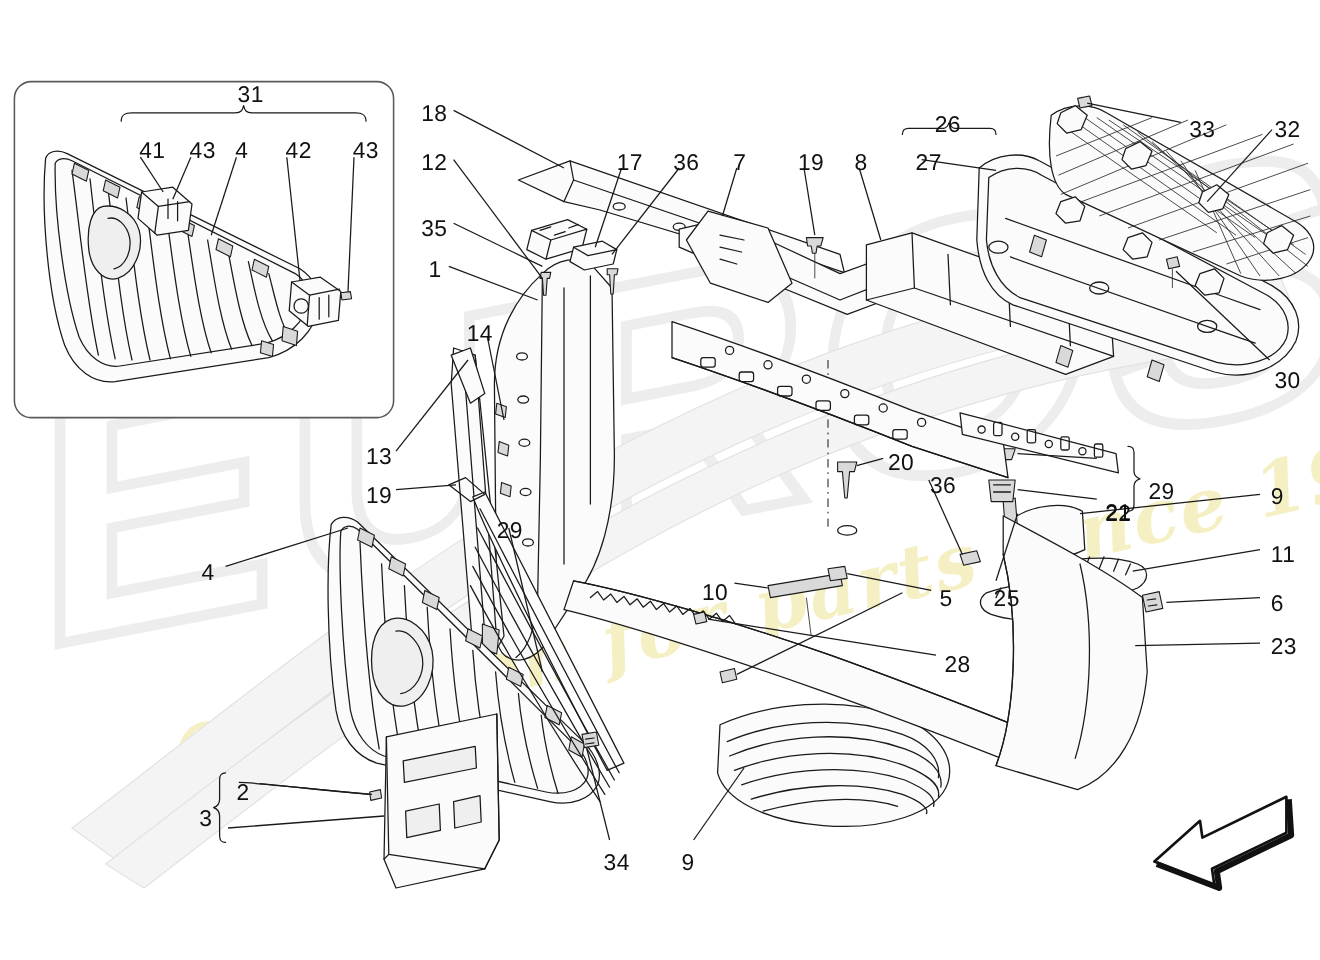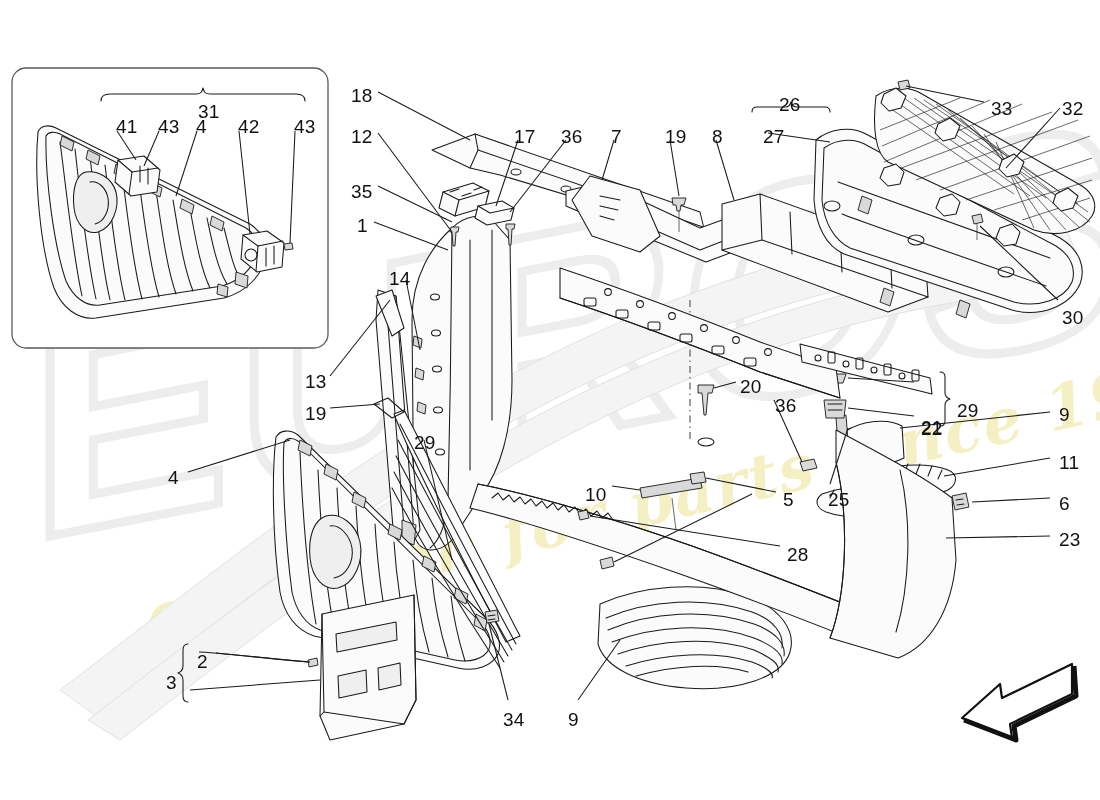--- a/index.html
+++ b/index.html
@@ -558,15 +558,15 @@
       <div class="callout" style="left: 1059px; top: 494px;">6</div>
       <div class="callout" style="left: 1059px; top: 530px;">23</div>
     </div>
   <div id="inset-host">
       <div class="callout" style="left: 116px; top: 117px;">41</div>
       <div class="callout" style="left: 158px; top: 117px;">43</div>
       <div class="callout" style="left: 196px; top: 117px;">4</div>
       <div class="callout" style="left: 238px; top: 117px;">42</div>
       <div class="callout" style="left: 294px; top: 117px;">43</div>
     </div>
-  <div class="callout" style="left:198px; top:70px;margin-top:32px;">31</div>
+  <div class="callout" style="left:198px; top:70px;">31</div>
 
 </div>
 
 </body></html>

